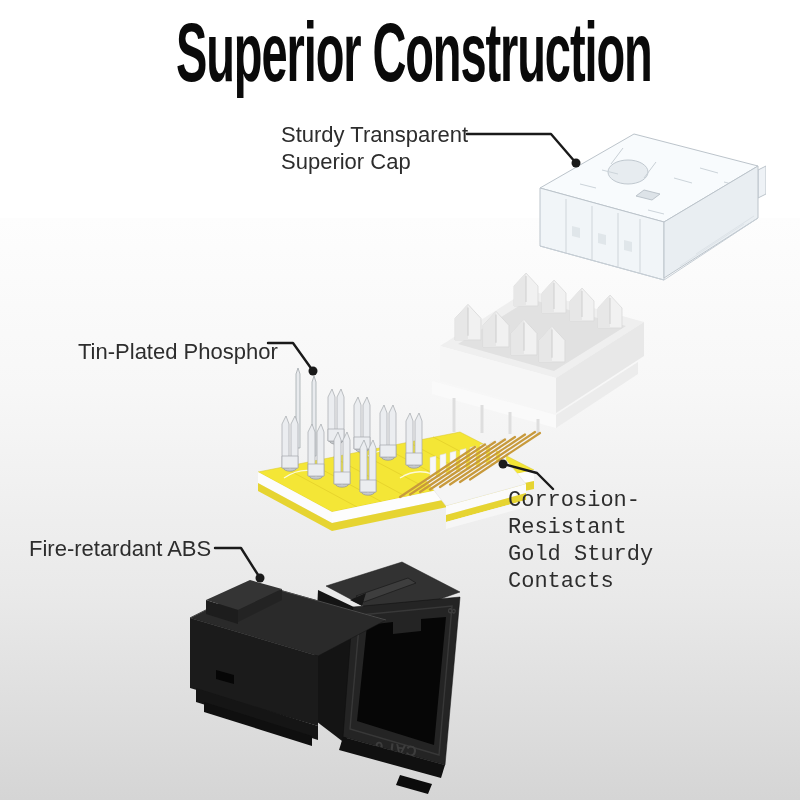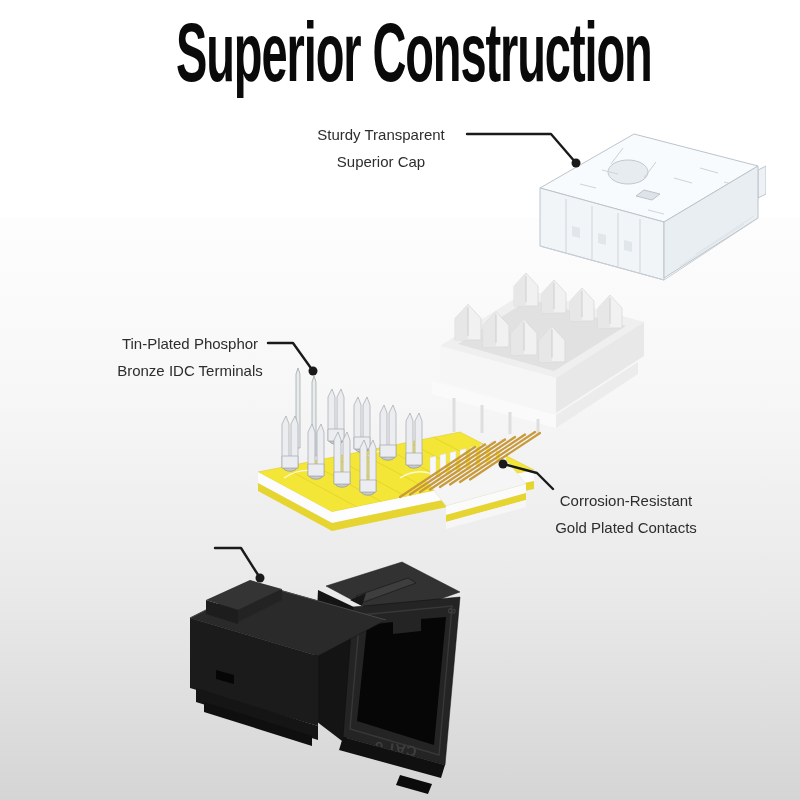--- a/index.html
+++ b/index.html
@@ -3,24 +3,24 @@
 <meta charset="utf-8">
 <style>
   html,body{margin:0;padding:0;}
   .stage{position:relative;width:800px;height:800px;background:#ffffff;overflow:hidden;
          font-family:"Liberation Sans",sans-serif;}
   .photo-bg{position:absolute;left:0;top:218px;width:800px;height:582px;
     background:linear-gradient(180deg,#fdfdfd 0%,#f7f7f7 30%,#e9e9e9 65%,#d5d5d5 100%);}
   .title{position:absolute;top:10px;left:0;width:800px;margin:0;text-align:center;
     font-size:84px;line-height:1;font-weight:bold;color:#0a0a0a;letter-spacing:-2px;
     transform:scaleX(0.56);transform-origin:50% 50%;white-space:nowrap;}
-  .callout{position:absolute;font-size:15px;line-height:27px;color:#2d2d2d;text-align:center;}
+  .callout{position:absolute;font-size:22px;line-height:27px;color:#2d2d2d;}
   .callout-cap {left:281px;top:121px;width:200px;}
-  .callout-idc {left:78px; top:330px;width:224px;}
-  .callout-gold{left:508px;top:487px;width:236px;}
+  .callout-idc {left:78px; top:338px;width:224px;}
+  .callout-gold{left:508px;top:487px;width:236px;font-family:Liberation Mono, monospace;}
   .callout-abs {left:29px; top:535px;width:204px;}
   .comp{position:absolute;}
   .leaders{position:absolute;left:0;top:0;width:800px;height:800px;pointer-events:none;}
 </style>
 </head>
 <body>
 
 <div class="stage">
 
   <div class="photo-bg"></div>
@@ -206,22 +206,22 @@
       </g>
     </g>
   </svg>
 
   <div class="callout callout-cap">
     <div>Sturdy Transparent</div>
     <div>Superior Cap</div>
   </div>
   <div class="callout callout-idc">
     <div>Tin-Plated Phosphor</div>
-    <div>Bronze IDC Terminals</div>
   </div>
   <div class="callout callout-gold">
     <div>Corrosion-Resistant</div>
-    <div>Gold Plated Contacts</div>
+    <div>Gold Sturdy Contacts</div>
   </div>
   <div class="callout callout-abs">
+    <div>Fire-retardant ABS</div>
   </div>
 
 </div>
 
 </body></html>

